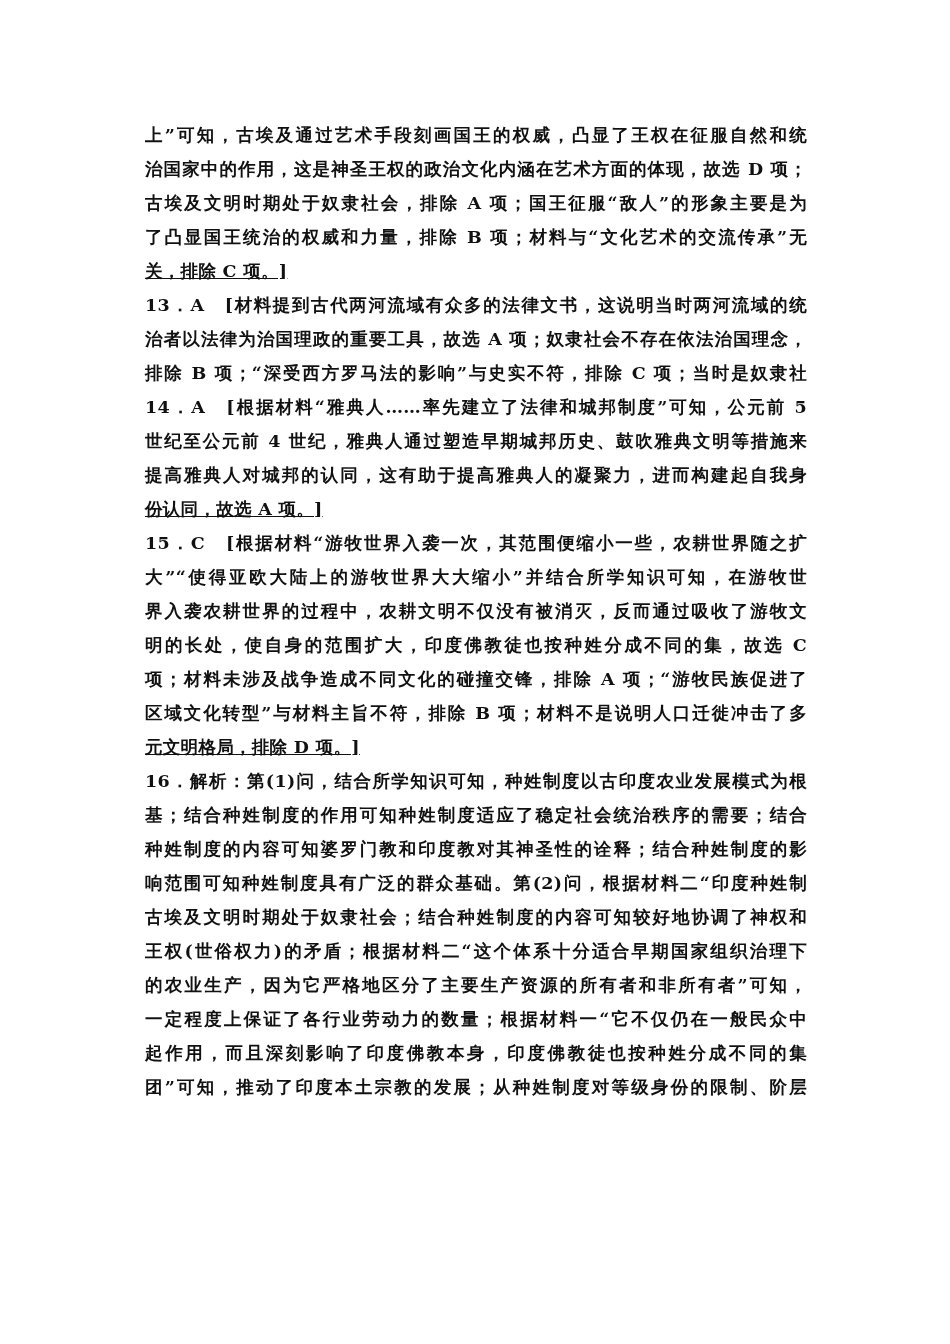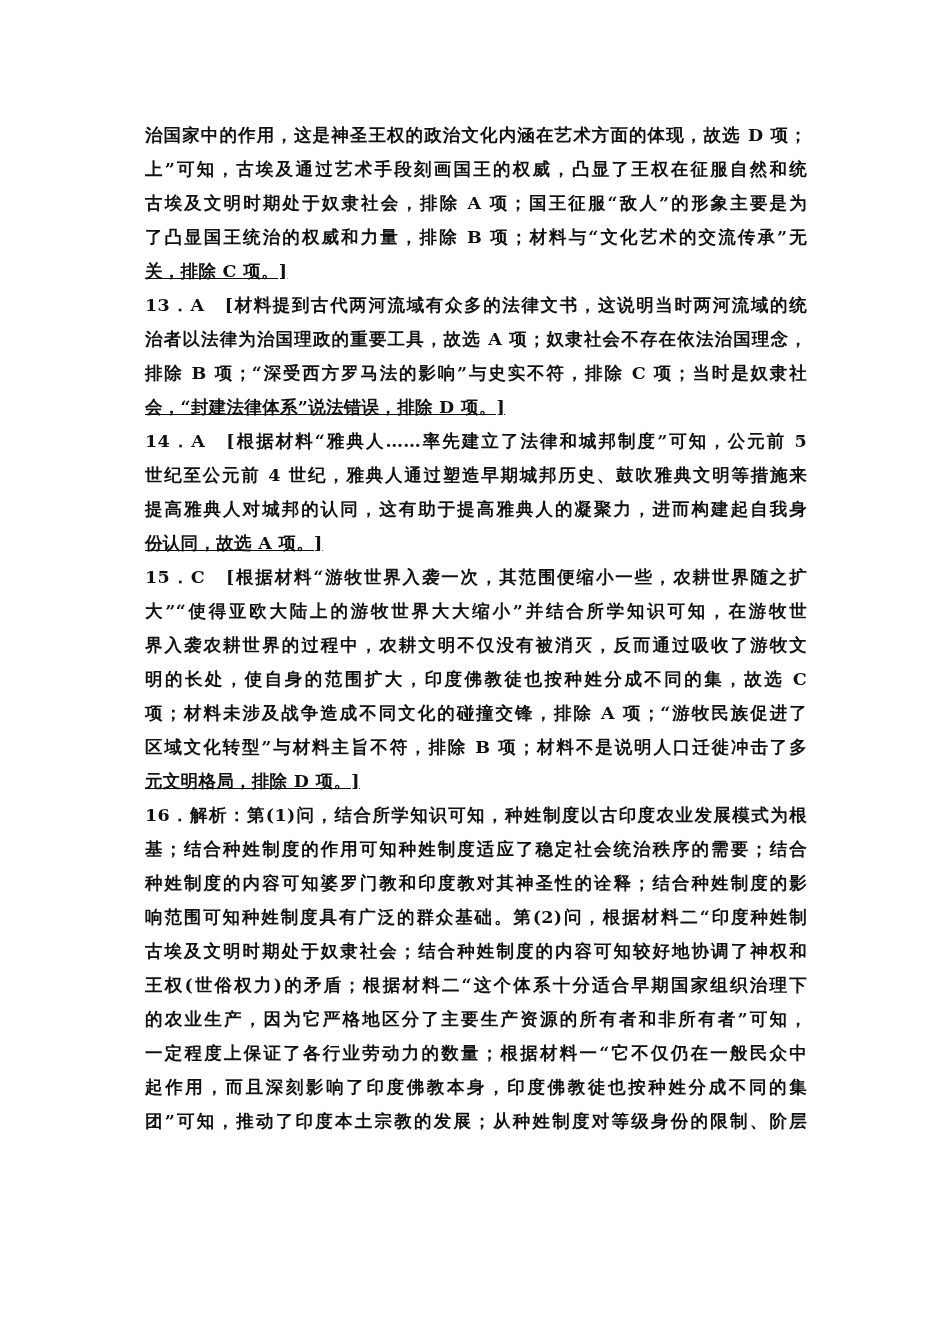--- a/index.html
+++ b/index.html
@@ -36,32 +36,31 @@
     text-decoration: underline;
   }
   .para { margin: 0; }
 </style>
 </head>
 <body>
 
 <div class="page">
 
   <div class="para">
+    <div class="line">上”可知，古埃及通过艺术手段刻画国王的权威，凸显了王权在征服自然和统</div>
     <div class="line">治国家中的作用，这是神圣王权的政治文化内涵在艺术方面的体现，故选 D 项；</div>
-    <div class="line">上”可知，古埃及通过艺术手段刻画国王的权威，凸显了王权在征服自然和统</div>
     <div class="line">古埃及文明时期处于奴隶社会，排除 A 项；国王征服“敌人”的形象主要是为</div>
     <div class="line">了凸显国王统治的权威和力量，排除 B 项；材料与“文化艺术的交流传承”无</div>
     <div class="line last">关，排除 C 项。]</div>
   </div>
 
   <div class="para">
     <div class="line">13．A　[材料提到古代两河流域有众多的法律文书，这说明当时两河流域的统</div>
     <div class="line">治者以法律为治国理政的重要工具，故选 A 项；奴隶社会不存在依法治国理念，</div>
     <div class="line">排除 B 项；“深受西方罗马法的影响”与史实不符，排除 C 项；当时是奴隶社</div>
-    <div class="line last">会，“封建法律体系”说法错误，排除 D 项。]</div>
   </div>
 
   <div class="para">
     <div class="line">14．A　[根据材料“雅典人……率先建立了法律和城邦制度”可知，公元前 5</div>
     <div class="line">世纪至公元前 4 世纪，雅典人通过塑造早期城邦历史、鼓吹雅典文明等措施来</div>
     <div class="line">提高雅典人对城邦的认同，这有助于提高雅典人的凝聚力，进而构建起自我身</div>
     <div class="line last">份认同，故选 A 项。]</div>
   </div>
 
   <div class="para">

